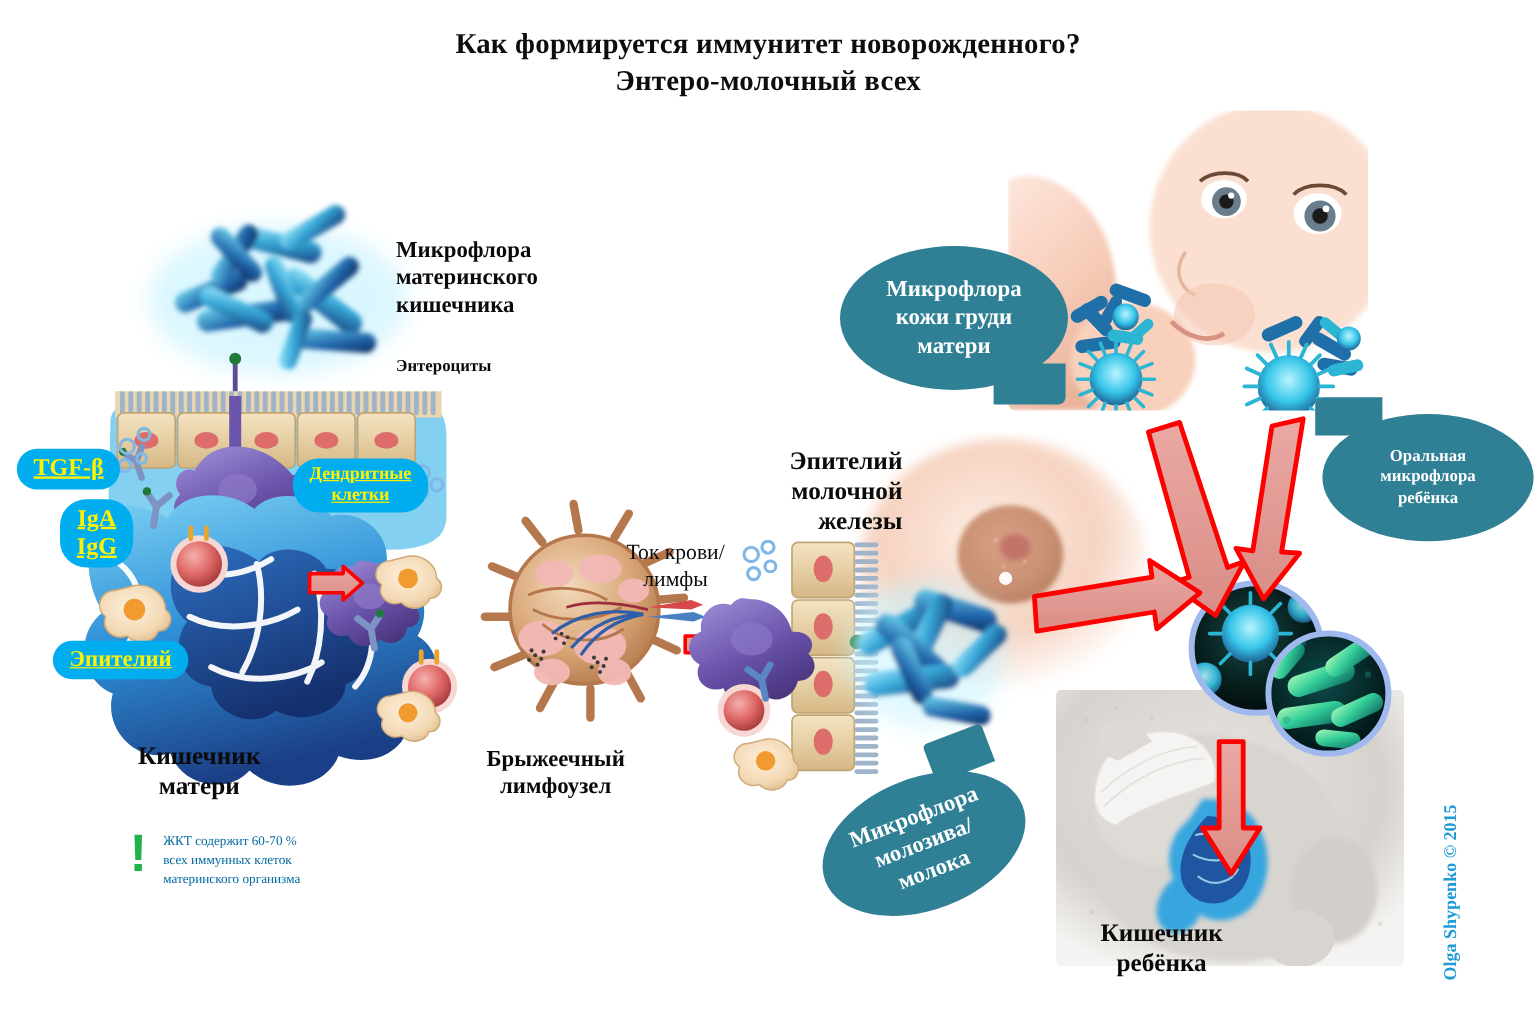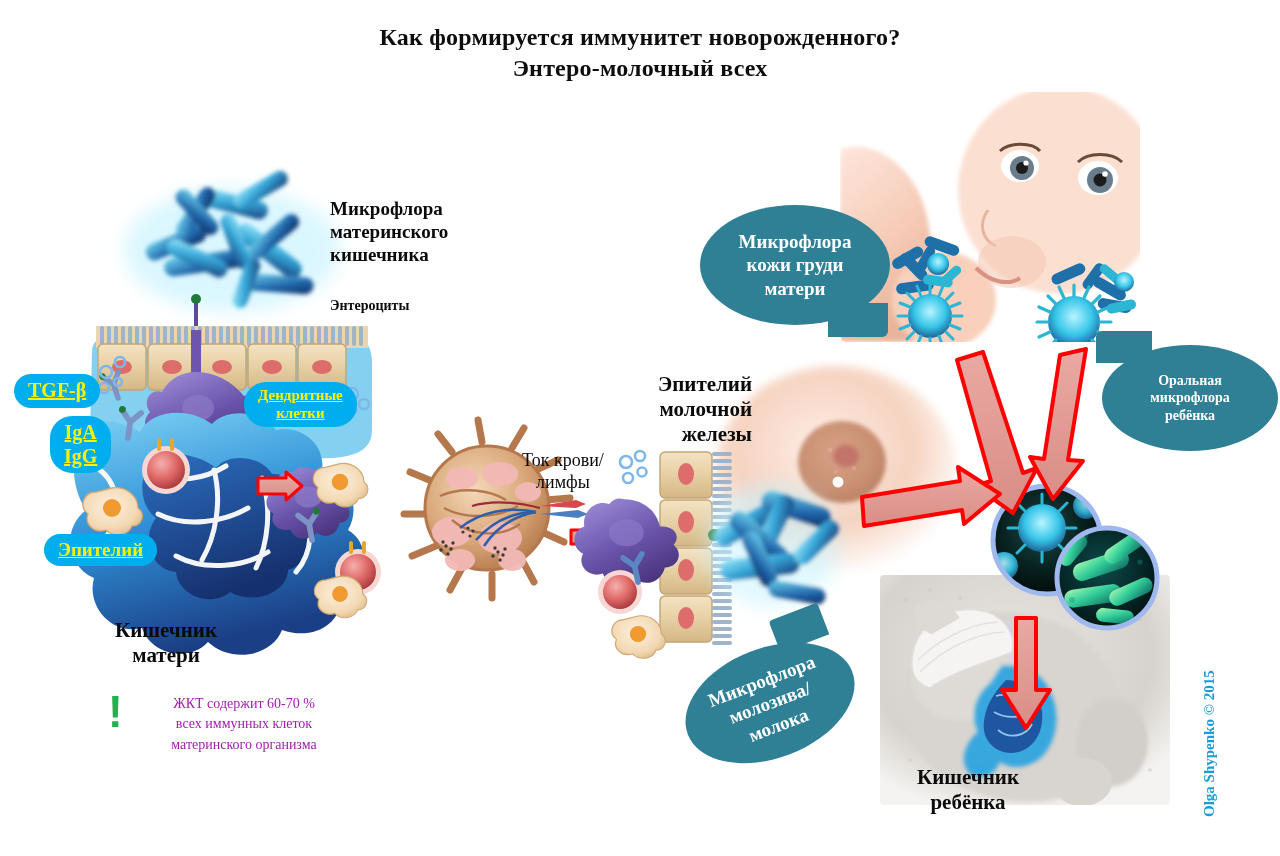--- a/index.html
+++ b/index.html
@@ -70,22 +70,22 @@
     font-weight:bold;font-size:15px;
     transform-origin:left bottom;
     transform:rotate(-90deg);
     white-space:nowrap;
   }
 
   
   .note{
     position:absolute;
     font-family:"Liberation Serif",serif;
-    font-size:14px;color:#a21caf;
-    line-height:1.45;text-align:center;white-space:pre-line;
+    font-size:11px;color:#0369a1;
+    line-height:1.45;text-align:left;white-space:pre-line;
   }
   .bang{
     position:absolute;
     color:#22B24C;font-weight:bold;
     font-family:"Liberation Sans",sans-serif;
     font-size:44px;line-height:1;
   }
 
   
   .layer{position:absolute;}
@@ -883,20 +883,22 @@
 
   <div class="blab" style="left:330px;top:198px;font-size:19px;">Микрофлора
 материнского
 кишечника</div>
 
   <div class="blab" style="left:330px;top:298px;font-size:14px;">Энтероциты</div>
 
   <div class="blab" style="left:96px;top:618px;font-size:21px;text-align:center;width:140px;">Кишечник
 матери</div>
 
+  <div class="blab" style="left:386px;top:622px;font-size:19px;text-align:center;width:154px;">Брыжеечный
+лимфоузел</div>
 
   <div class="blab" style="left:508px;top:450px;font-size:18px;text-align:center;width:110px;font-weight:normal;">Ток крови/
 лимфы</div>
 
   <div class="blab" style="left:632px;top:372px;font-size:21px;text-align:right;width:120px;">Эпителий
 молочной
 железы</div>
 
   <div class="blab" style="left:898px;top:765px;font-size:21px;text-align:center;width:140px;">Кишечник
 ребёнка</div>

